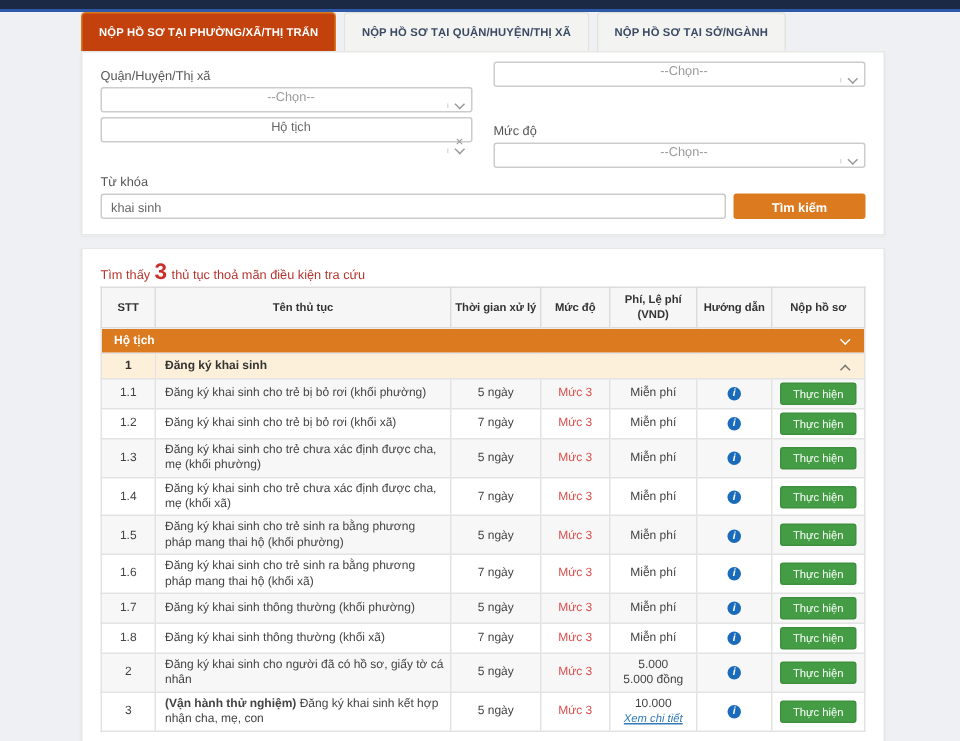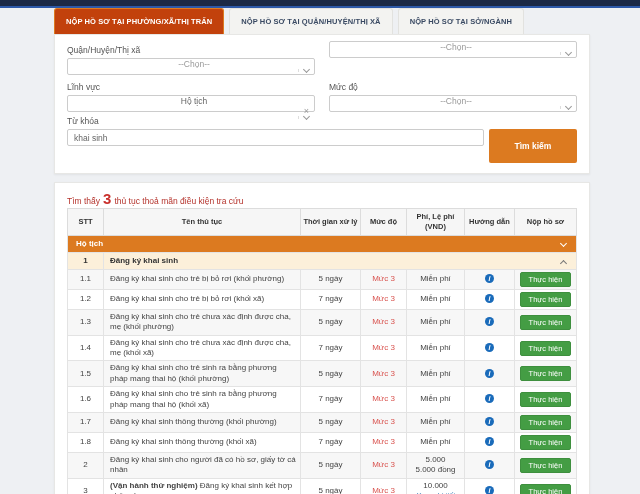--- a/index.html
+++ b/index.html
@@ -29,21 +29,21 @@
   .control .value { color:#999; }
   .control .value.selected { color:#666; }
   .caret-box { margin-left:auto; align-self:stretch; width:16px; border-left:1px solid #ddd;
                display:flex; align-items:center; justify-content:center; }
   .chev { width:5px; height:5px; border-right:1.2px solid #999; border-bottom:1.2px solid #999;
           transform:rotate(45deg); margin-top:-2px; }
   .clear-x { margin-left:auto; color:#999; font-size:9px; padding:0 5px; cursor:pointer; }
   .keyword-row { display:flex; gap:5px; }
   .keyword-row .text-input { flex:1; height:17px; border:1px solid #ccc; border-radius:2px;
                              font-size:8.5px; color:#666; padding:0 6px; font-family:"Liberation Sans", sans-serif; }
-  .search-btn { width:88px; height:34px; background:#dc7a20; color:#fff; border:none; border-radius:2px;
+  .search-btn { width:88px; height:17px; background:#dc7a20; color:#fff; border:none; border-radius:2px;
                 font-size:8.5px; font-weight:bold; cursor:pointer; font-family:"Liberation Sans", sans-serif; }
 
   
   .results-panel { margin-top:8px; padding:8px 12px 10px; }
   .found-line { font-size:8.5px; color:#b5342d; display:flex; align-items:baseline; gap:3px;text-align:center; }
   .found-line .count { font-size:15px; font-weight:bold; color:#c9302c; line-height:1; }
 
   table { width:100%; border-collapse:collapse; margin-top:2px; table-layout:fixed; }
   th { background:#f6f6f6; border:1px solid #dcdcdc; font-size:7.5px; color:#333; padding:3px 2px;
        font-weight:bold; line-height:1.3; }
@@ -92,21 +92,20 @@
       </div>
       <div class="field">
         <div class="control">
           <span class="value">--Chọn--</span>
           <span class="caret-box">
               <span class="chev"></span>
             </span>
         </div>
       </div>
       <div class="field">
-        <label>Lĩnh vực</label>
         <div class="control">
           <span class="value selected">Hộ tịch</span>
           <span class="clear-x">×</span>
           <span class="caret-box">
               <span class="chev"></span>
             </span>
         </div>
       </div>
       <div class="field">
         <label>Mức độ</label>

